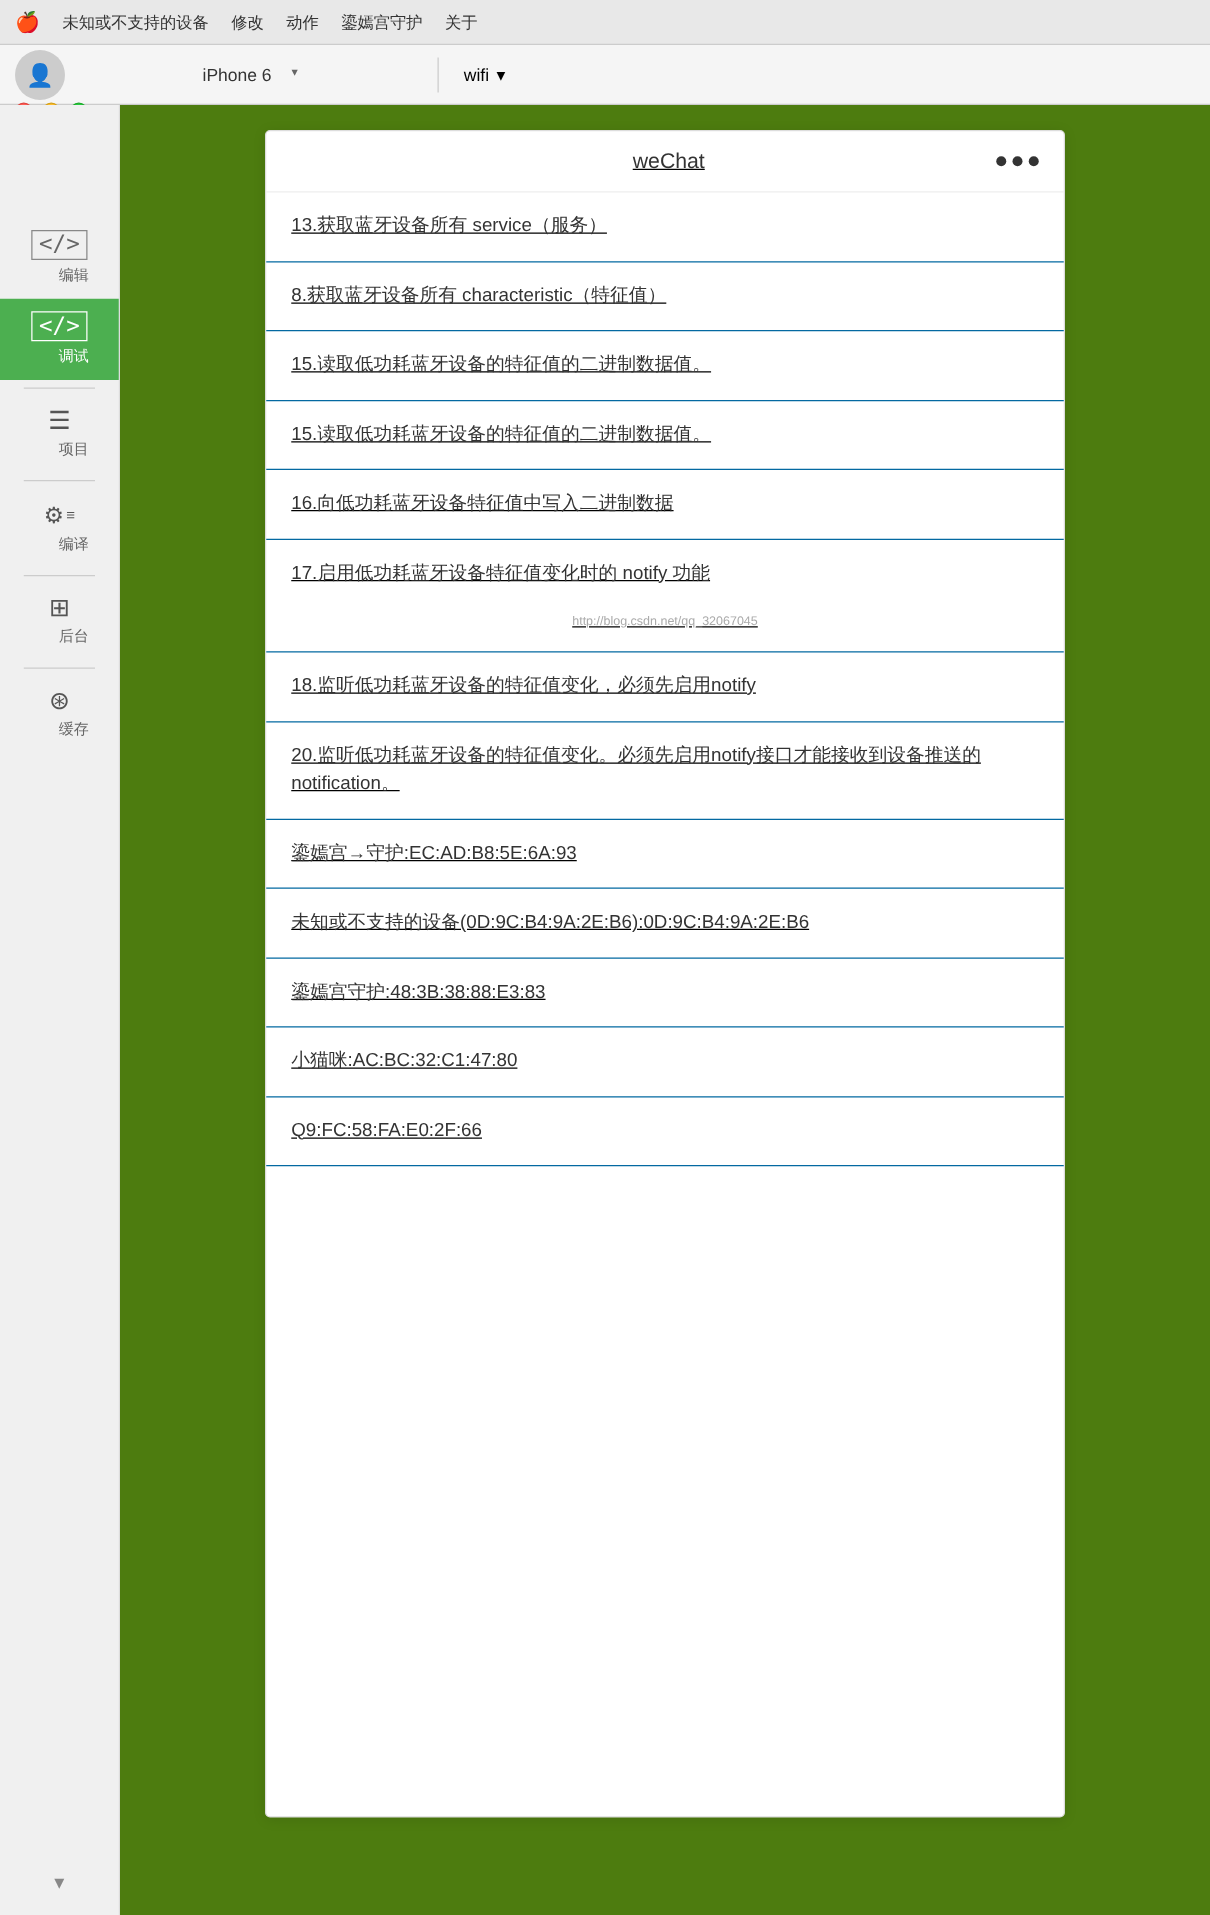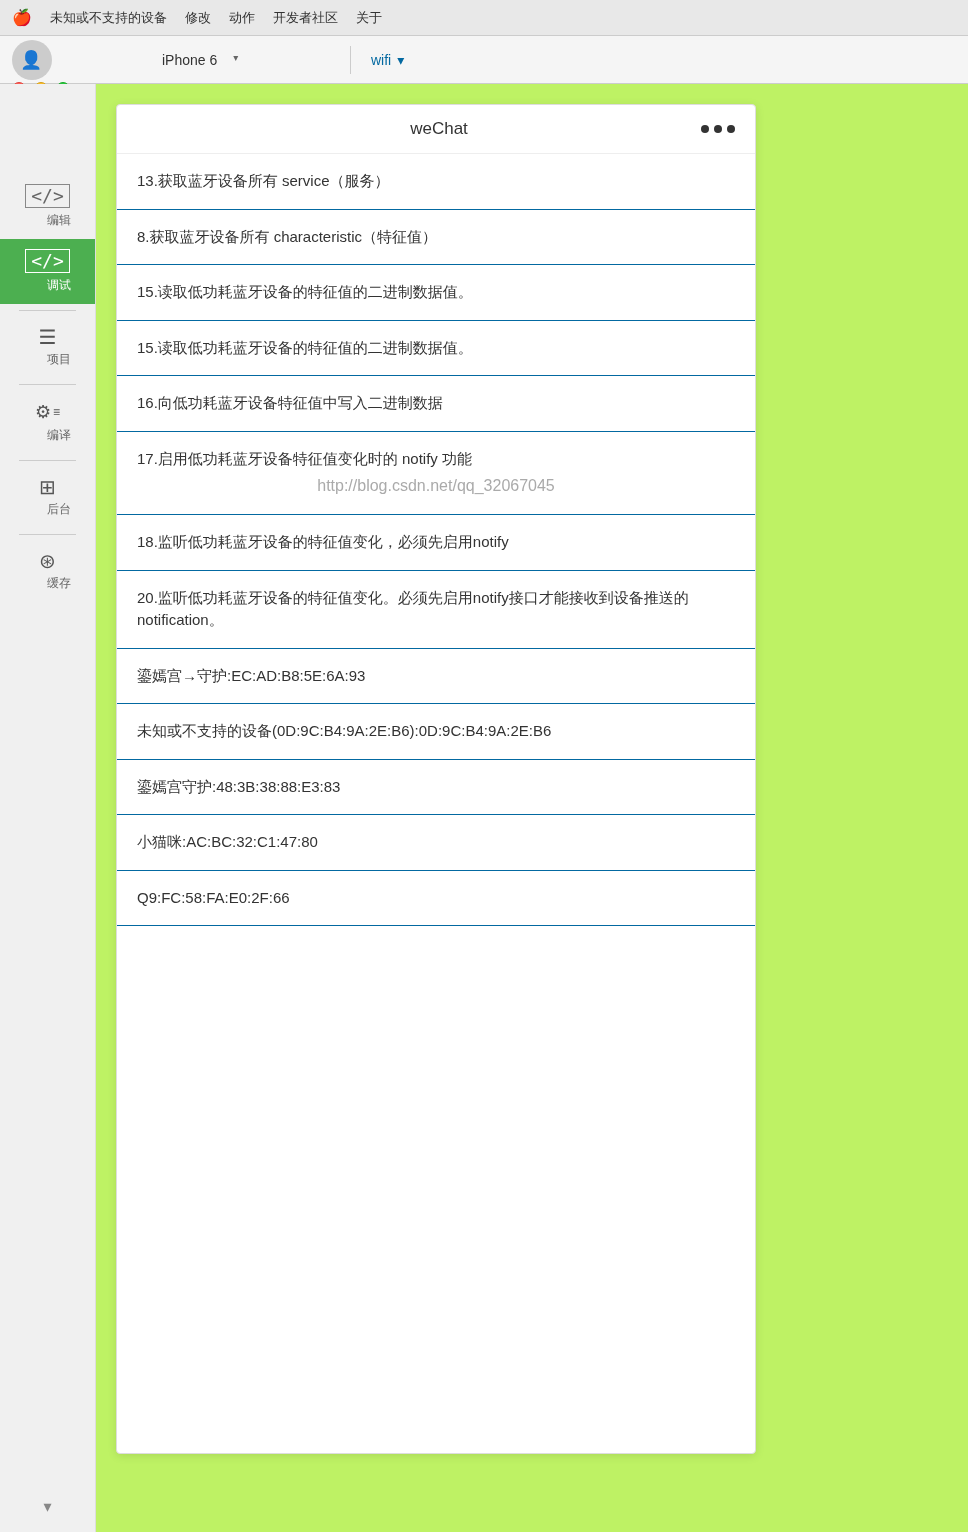--- a/index.html
+++ b/index.html
@@ -81,21 +81,21 @@
       width: 1px;
       height: 28px;
       background: #ccc;
     }
     .wifi-selector {
       display: flex;
       align-items: center;
       gap: 6px;
       padding: 4px 20px;
       font-size: 14px;
-      color: #0369a1;
+      color: #000000;
       cursor: pointer;
       min-width: 200px;
     }
 
     
     .sidebar {
       position: absolute;
       top: 84px;
       left: 0;
       width: 96px;
@@ -137,25 +137,27 @@
       margin: 6px 0;
     }
 
     
     .main-content {
       position: absolute;
       top: 84px;
       left: 96px;
       right: 0;
       bottom: 0;
-      background: #bef264;
-      display: flex;
+      background: #4d7c0f;
+      display: flex;
+      justify-content: center;
       align-items: flex-start;
       padding: 20px;
       overflow-y: auto;
+      text-decoration: underline;
     }
 
     
     .phone-panel {
       background: #fff;
       width: 640px;
       min-height: 1350px;
       border: 1px solid #ddd;
       box-shadow: 0 2px 10px rgba(0,0,0,0.1);
       border-radius: 4px;
@@ -190,35 +192,35 @@
       padding: 16px 20px;
       border-bottom: 1px solid #0369a1;
       font-size: 15px;
       color: #333;
       line-height: 1.5;
     }
     .list-item-row.with-watermark {
       position: relative;
     }
     .watermark {
-      font-size: 16px;
+      font-size: 10px;
       color: #aaa;
       text-align: center;
-      margin-top: 4px;
+      margin-top: 20px;
     }
   </style>
 </head>
 <body>
 
 <div class="menu-bar">
   <span class="apple-icon">🍎</span>
   <span class="menu-item">未知或不支持的设备</span>
   <span class="menu-item">修改</span>
   <span class="menu-item">动作</span>
-  <span class="menu-item">开发者社区</span>
+  <span class="menu-item">鎏嫣宫守护</span>
   <span class="menu-item">关于</span>
 </div>
 
 <div class="top-toolbar">
 
   <div class="traffic-lights">
     <div class="traffic-light tl-red"></div>
     <div class="traffic-light tl-yellow"></div>
     <div class="traffic-light tl-green"></div>
   </div>

